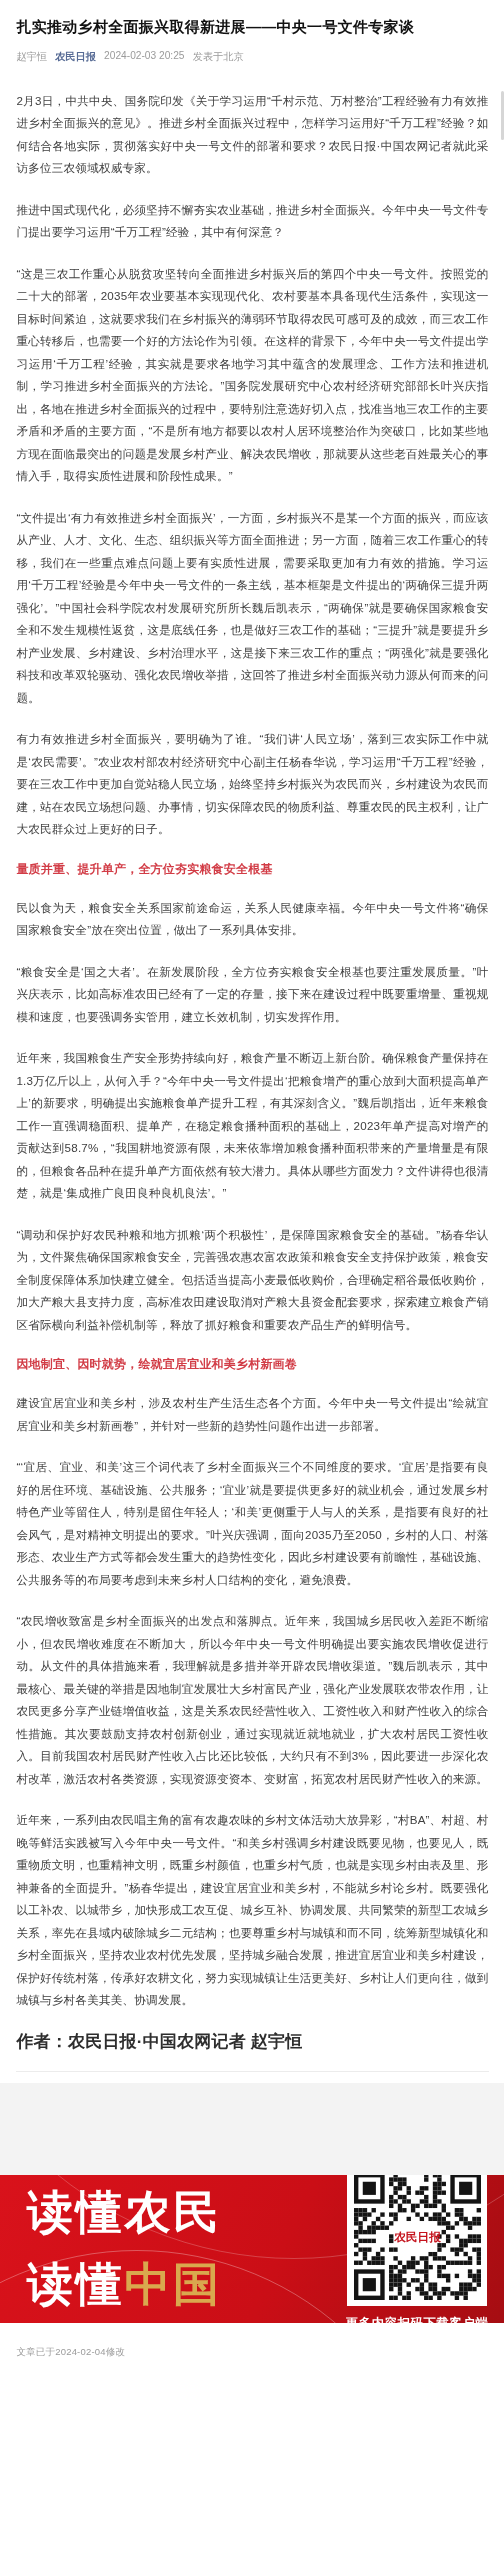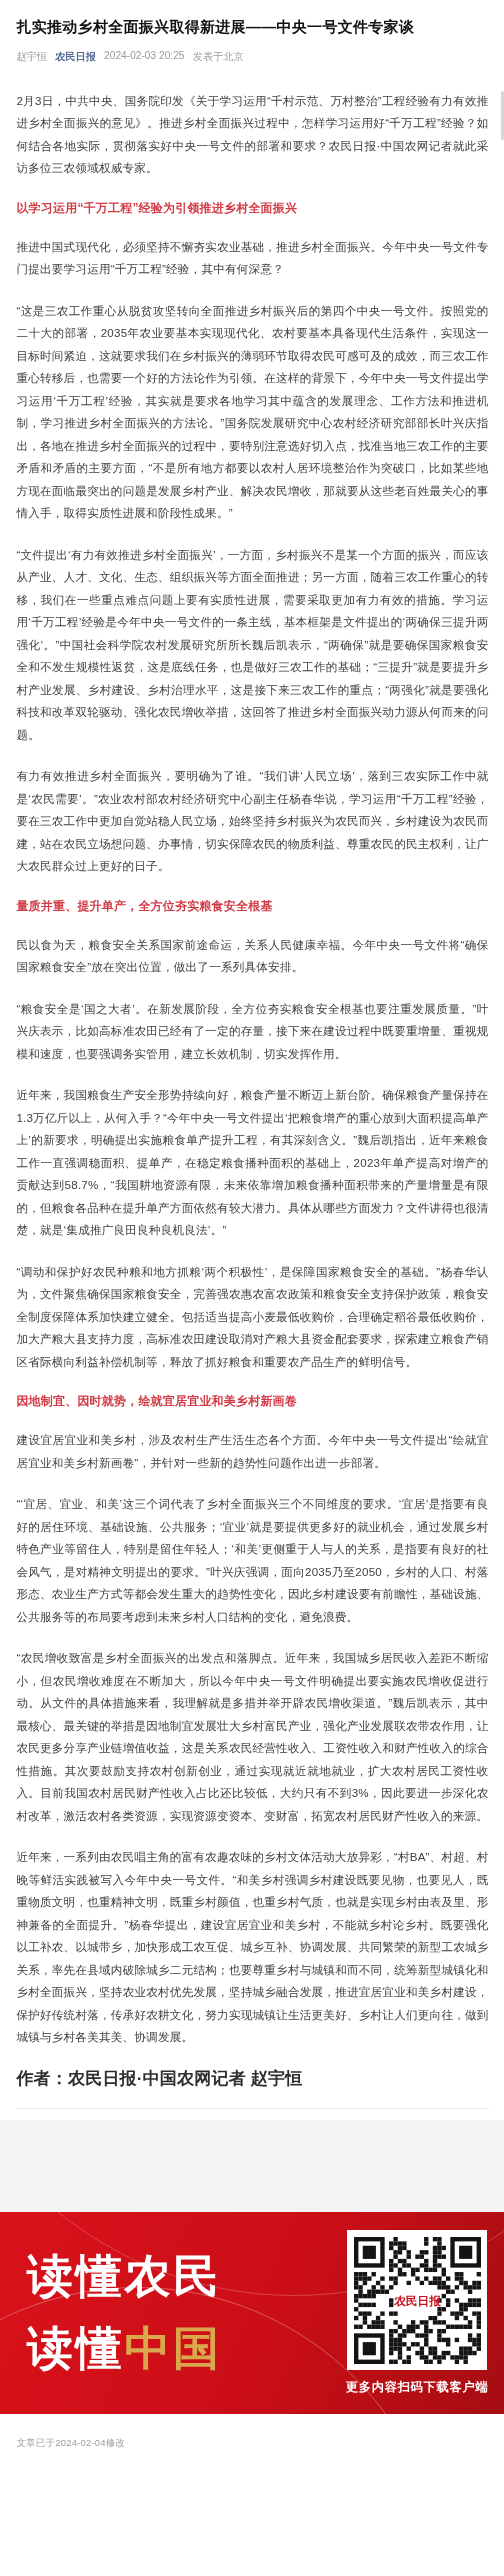--- a/index.html
+++ b/index.html
@@ -38,21 +38,21 @@
   .author-line{
     font-size:17px;line-height:22.5px;font-weight:700;color:#2e2e2e;
     margin:8.2px 0 0 0;letter-spacing:0.2px;
   }
   .credits-divider{border:none;border-top:0.7px solid #ececec;margin:17.7px 0 0 0;}
   .credits{
     font-size:9.5px;color:var(--muted);margin:8.2px 0 9.5px 0;letter-spacing:0.2px;
   }
   .banner-gray{height:92px;background:#f3f3f3;}
   .banner{
-    position:relative;height:202px;overflow:hidden;
+    position:relative;height:148px;overflow:hidden;
     background:linear-gradient(115deg,var(--banner-red1) 0%,#cb0e16 55%,var(--banner-red2) 100%);
     display:flex;align-items:center;padding:0 16.4px 0 27px;
   }
   .banner::before,.banner::after{
     content:"";position:absolute;border-radius:50%;pointer-events:none;
   }
   .banner::before{width:614px;height:614px;left:-171px;top:75px;border:0.7px solid rgba(255,255,255,0.30);}
   .banner::after{width:750px;height:750px;left:-82px;top:-668px;border:0.7px solid rgba(255,255,255,0.22);}
   .banner-text{flex:1 1 auto;}
   .banner-line{
@@ -83,21 +83,20 @@
 
   <div class="byline">
     <span>赵宇恒</span>
     <span class="source">农民日报</span>
     <span>2024-02-03 20:25</span>
     <span>发表于北京</span>
   </div>
 
   <div>
       <p class="para">2月3日，中共中央、国务院印发《关于学习运用“千村示范、万村整治”工程经验有力有效推进乡村全面振兴的意见》。推进乡村全面振兴过程中，怎样学习运用好“千万工程”经验？如何结合各地实际，贯彻落实好中央一号文件的部署和要求？农民日报·中国农网记者就此采访多位三农领域权威专家。</p>
-      <h2 class="sec-heading">以学习运用“千万工程”经验为引领推进乡村全面振兴</h2>
       <p class="para">推进中国式现代化，必须坚持不懈夯实农业基础，推进乡村全面振兴。今年中央一号文件专门提出要学习运用“千万工程”经验，其中有何深意？</p>
       <p class="para">“这是三农工作重心从脱贫攻坚转向全面推进乡村振兴后的第四个中央一号文件。按照党的二十大的部署，2035年农业要基本实现现代化、农村要基本具备现代生活条件，实现这一目标时间紧迫，这就要求我们在乡村振兴的薄弱环节取得农民可感可及的成效，而三农工作重心转移后，也需要一个好的方法论作为引领。在这样的背景下，今年中央一号文件提出学习运用‘千万工程’经验，其实就是要求各地学习其中蕴含的发展理念、工作方法和推进机制，学习推进乡村全面振兴的方法论。”国务院发展研究中心农村经济研究部部长叶兴庆指出，各地在推进乡村全面振兴的过程中，要特别注意选好切入点，找准当地三农工作的主要矛盾和矛盾的主要方面，“不是所有地方都要以农村人居环境整治作为突破口，比如某些地方现在面临最突出的问题是发展乡村产业、解决农民增收，那就要从这些老百姓最关心的事情入手，取得实质性进展和阶段性成果。”</p>
       <p class="para">“文件提出‘有力有效推进乡村全面振兴’，一方面，乡村振兴不是某一个方面的振兴，而应该从产业、人才、文化、生态、组织振兴等方面全面推进；另一方面，随着三农工作重心的转移，我们在一些重点难点问题上要有实质性进展，需要采取更加有力有效的措施。学习运用‘千万工程’经验是今年中央一号文件的一条主线，基本框架是文件提出的‘两确保三提升两强化’。”中国社会科学院农村发展研究所所长魏后凯表示，“两确保”就是要确保国家粮食安全和不发生规模性返贫，这是底线任务，也是做好三农工作的基础；“三提升”就是要提升乡村产业发展、乡村建设、乡村治理水平，这是接下来三农工作的重点；“两强化”就是要强化科技和改革双轮驱动、强化农民增收举措，这回答了推进乡村全面振兴动力源从何而来的问题。</p>
       <p class="para">有力有效推进乡村全面振兴，要明确为了谁。“我们讲‘人民立场’，落到三农实际工作中就是‘农民需要’。”农业农村部农村经济研究中心副主任杨春华说，学习运用“千万工程”经验，要在三农工作中更加自觉站稳人民立场，始终坚持乡村振兴为农民而兴，乡村建设为农民而建，站在农民立场想问题、办事情，切实保障农民的物质利益、尊重农民的民主权利，让广大农民群众过上更好的日子。</p>
       <h2 class="sec-heading">量质并重、提升单产，全方位夯实粮食安全根基</h2>
       <p class="para">民以食为天，粮食安全关系国家前途命运，关系人民健康幸福。今年中央一号文件将“确保国家粮食安全”放在突出位置，做出了一系列具体安排。</p>
       <p class="para">“粮食安全是‘国之大者’。在新发展阶段，全方位夯实粮食安全根基也要注重发展质量。”叶兴庆表示，比如高标准农田已经有了一定的存量，接下来在建设过程中既要重增量、重视规模和速度，也要强调务实管用，建立长效机制，切实发挥作用。</p>
       <p class="para">近年来，我国粮食生产安全形势持续向好，粮食产量不断迈上新台阶。确保粮食产量保持在1.3万亿斤以上，从何入手？“今年中央一号文件提出‘把粮食增产的重心放到大面积提高单产上’的新要求，明确提出实施粮食单产提升工程，有其深刻含义。”魏后凯指出，近年来粮食工作一直强调稳面积、提单产，在稳定粮食播种面积的基础上，2023年单产提高对增产的贡献达到58.7%，“我国耕地资源有限，未来依靠增加粮食播种面积带来的产量增量是有限的，但粮食各品种在提升单产方面依然有较大潜力。具体从哪些方面发力？文件讲得也很清楚，就是‘集成推广良田良种良机良法’。”</p>
       <p class="para">“调动和保护好农民种粮和地方抓粮‘两个积极性’，是保障国家粮食安全的基础。”杨春华认为，文件聚焦确保国家粮食安全，完善强农惠农富农政策和粮食安全支持保护政策，粮食安全制度保障体系加快建立健全。包括适当提高小麦最低收购价，合理确定稻谷最低收购价，加大产粮大县支持力度，高标准农田建设取消对产粮大县资金配套要求，探索建立粮食产销区省际横向利益补偿机制等，释放了抓好粮食和重要农产品生产的鲜明信号。</p>
       <h2 class="sec-heading">因地制宜、因时就势，绘就宜居宜业和美乡村新画卷</h2>

